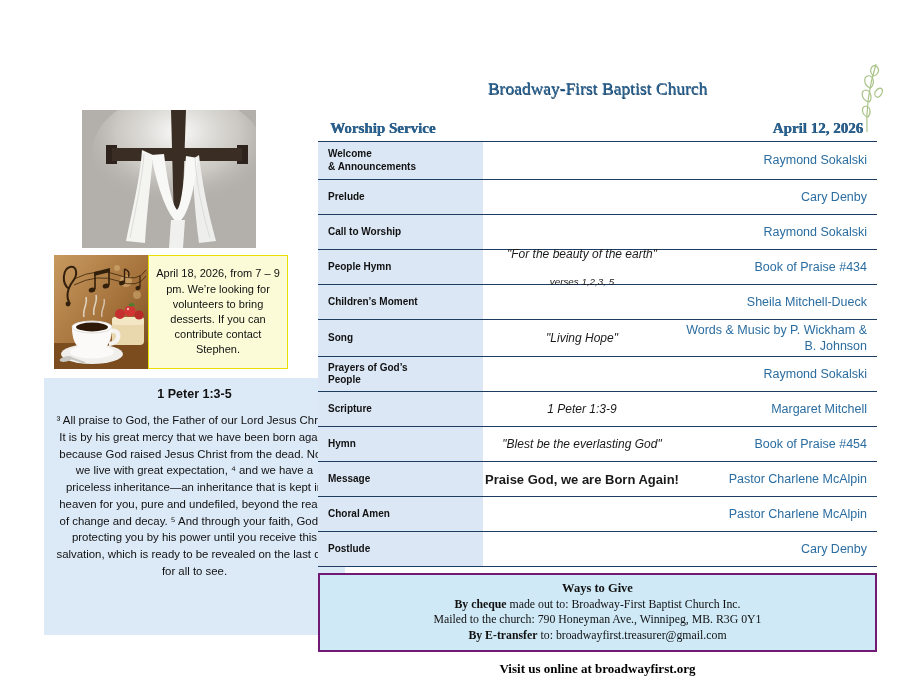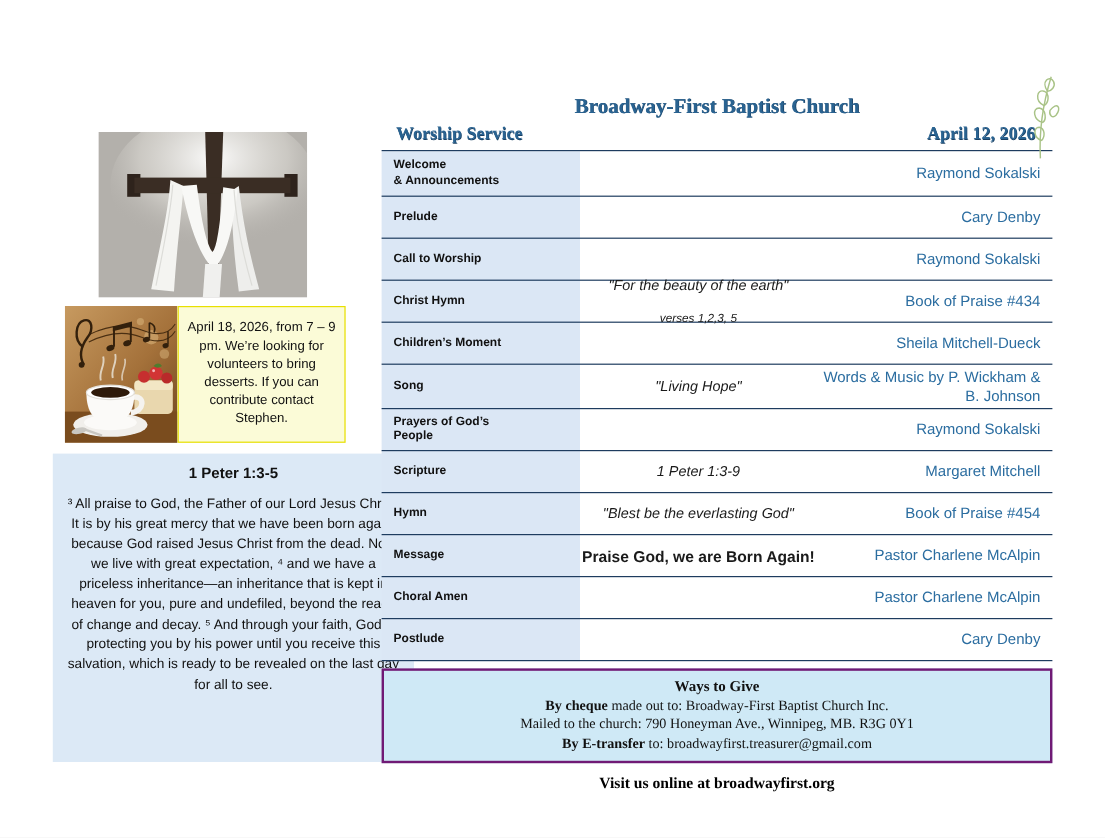--- a/index.html
+++ b/index.html
@@ -13,23 +13,23 @@
             background:#fbfbd7;border:1.5px solid #e8e000;display:flex;align-items:center;justify-content:flex-end;
             padding:4px 7px;text-align:center;font-size:11px;line-height:1.38;color:#111;}
   .scripture-box{position:absolute;left:44px;top:378px;width:301px;height:257px;box-sizing:border-box;
                  background:#dce9f6;padding:9px 9px;text-align:center;color:#111;overflow:hidden;}
   .scripture-title{font-weight:bold;font-size:12.5px;margin-bottom:11px;}
   .scripture-text{font-size:11.4px;line-height:1.47;}
 
   
   .main{position:absolute;left:318px;top:78px;width:559px;}
   .leaf{position:absolute;right:-8px;top:-18px;}
-  .church-title{text-align:center;font-family:"Liberation Serif",serif;font-weight:bold;font-size:17.5px;
+  .church-title{text-align:center;font-family:"Liberation Serif",serif;font-weight:normal;font-size:17.5px;
                 color:#2a6391;text-shadow:0.5px 0.5px 0 #1a4063;}
-  .header-row{display:flex;justify-content:space-between;align-items:flex-end;margin-top:5px;padding:0 14px 4px 12px;
+  .header-row{display:flex;justify-content:space-between;align-items:flex-end;margin-top:21px;padding:0 14px 4px 12px;
               font-family:"Liberation Serif",serif;font-weight:bold;font-size:15px;color:#2a6391;
               text-shadow:0.4px 0.4px 0 #1a4063;}
 
   .service-table{border-top:1.6px solid #1e3c5f;
                  background:linear-gradient(90deg,#dbe7f5 0,#dbe7f5 165px,transparent 165px);}
   .row{display:flex;height:34px;border-bottom:1.6px solid #1e3c5f;}
   .row.h37{height:37px}.row.h36{height:36px}
   .cell{display:flex;align-items:center;}
   .label{width:165px;box-sizing:border-box;padding-left:10px;font-weight:bold;font-size:10px;color:#111;
          white-space:pre-line;line-height:1.25;}
@@ -172,21 +172,21 @@
 
       <div class="row">
         <div class="cell label">Call to Worship</div>
         <div class="cell detail">
             <span class="d-main"></span>
           </div>
         <div class="cell credit">Raymond Sokalski</div>
       </div>
 
       <div class="row">
-        <div class="cell label">Christ Hymn</div>
+        <div class="cell label">People Hymn</div>
         <div class="cell detail italic">
           <span class="d-main">"For the beauty of the earth"</span>
           <span class="d-sub">verses 1,2,3, 5</span>
         </div>
         <div class="cell credit">Book of Praise #434</div>
       </div>
 
       <div class="row">
         <div class="cell label">Children’s Moment</div>
         <div class="cell detail">

